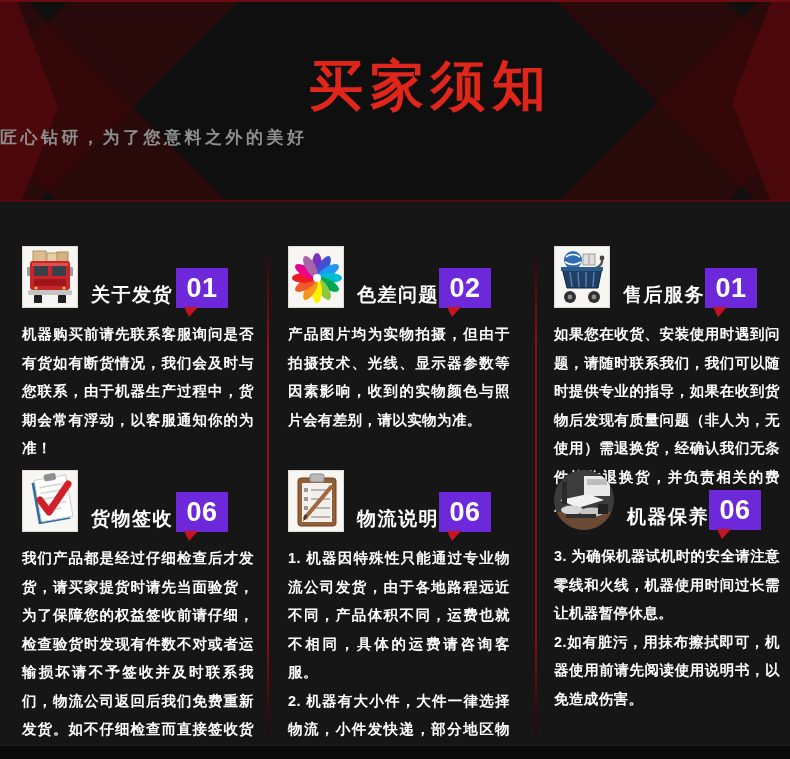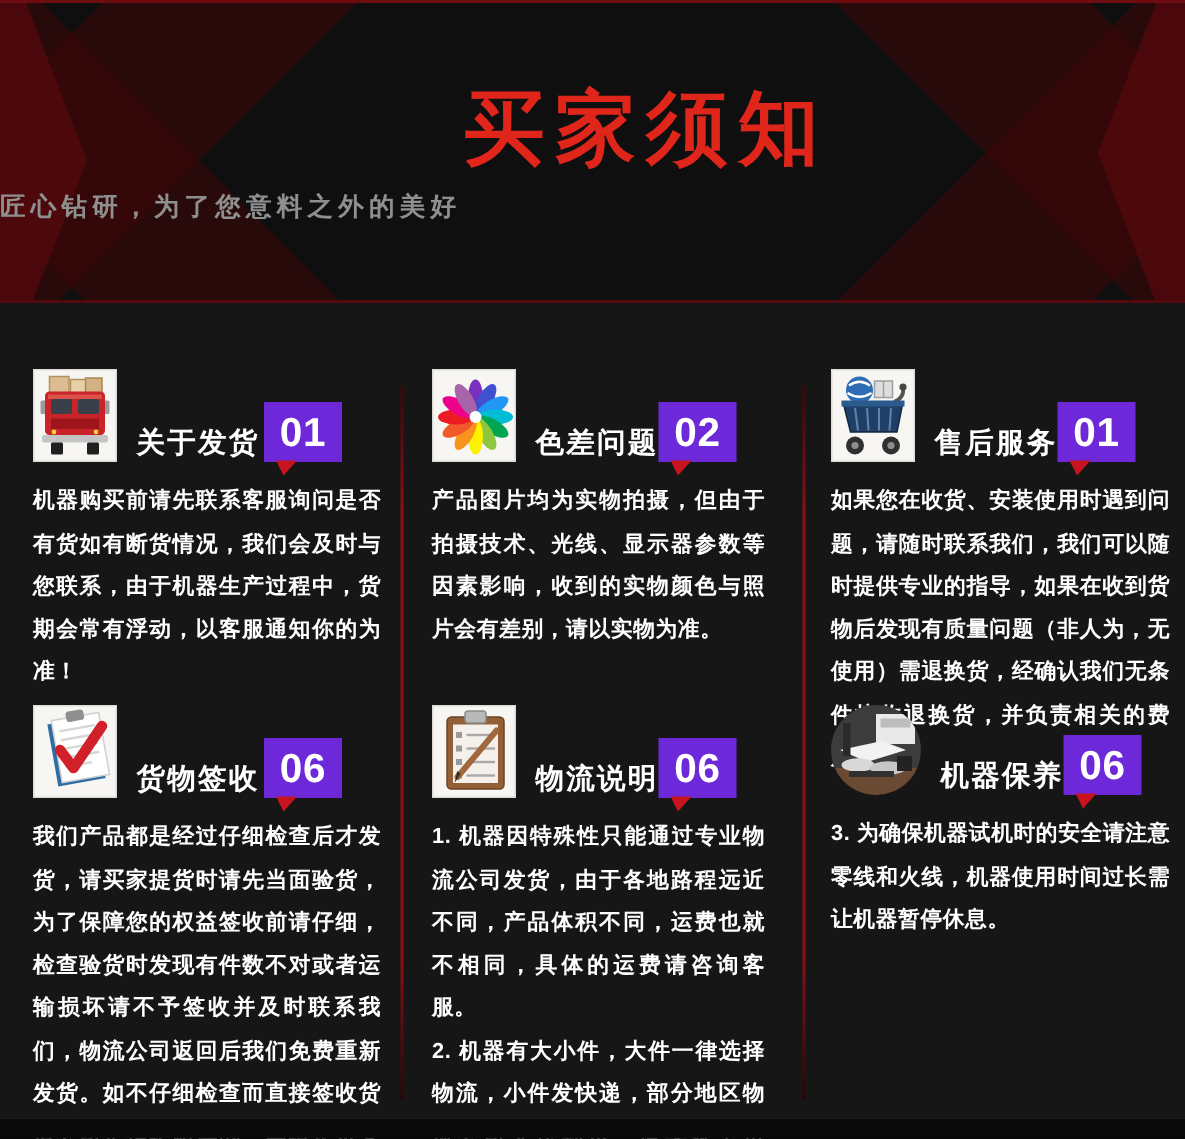--- a/index.html
+++ b/index.html
@@ -255,19 +255,20 @@
             <rect x="12" y="44" width="30" height="4" fill="#303030"></rect>
           </svg>
         </div>
         <div class="sec-title">机器保养</div>
         <div class="badge">
           <span class="badge-num">06</span>
         </div>
       </div>
       <div class="sec-body">
         <p>3. 为确保机器试机时的安全请注意零线和火线，机器使用时间过长需让机器暂停休息。</p>
+        <p>2.如有脏污，用抹布擦拭即可，机器使用前请先阅读使用说明书，以免造成伤害。</p>
       </div>
     </div>
 
   </div>
 
   <div class="footer"></div>
 </div>
 
 </body></html>

